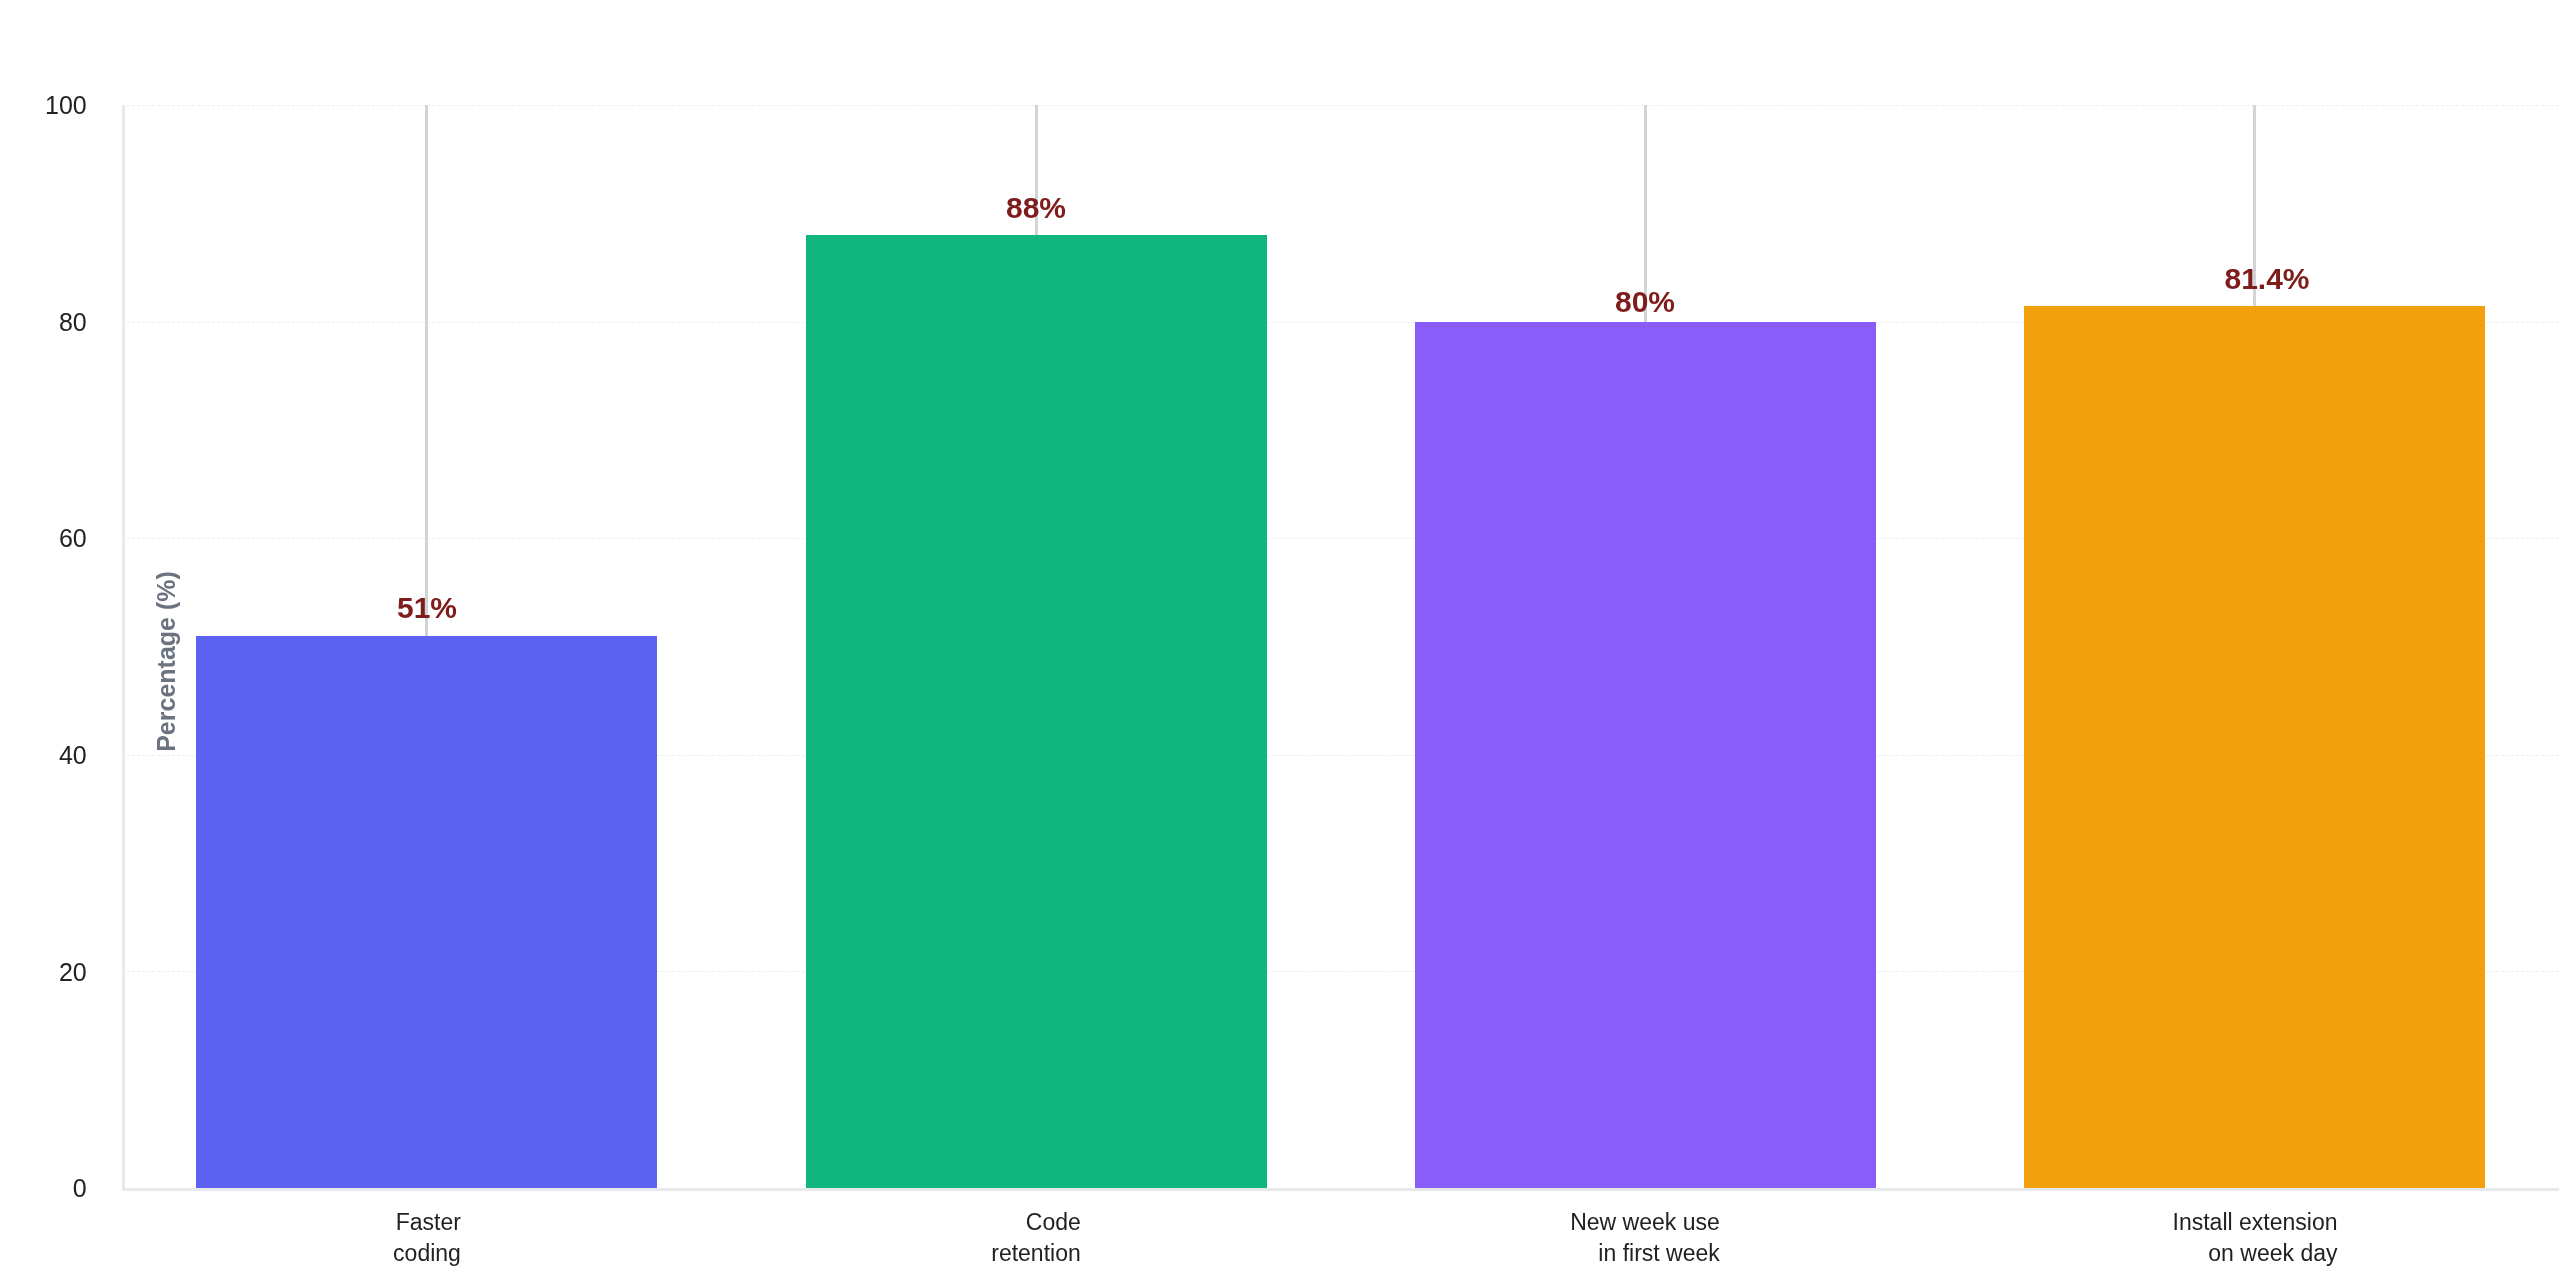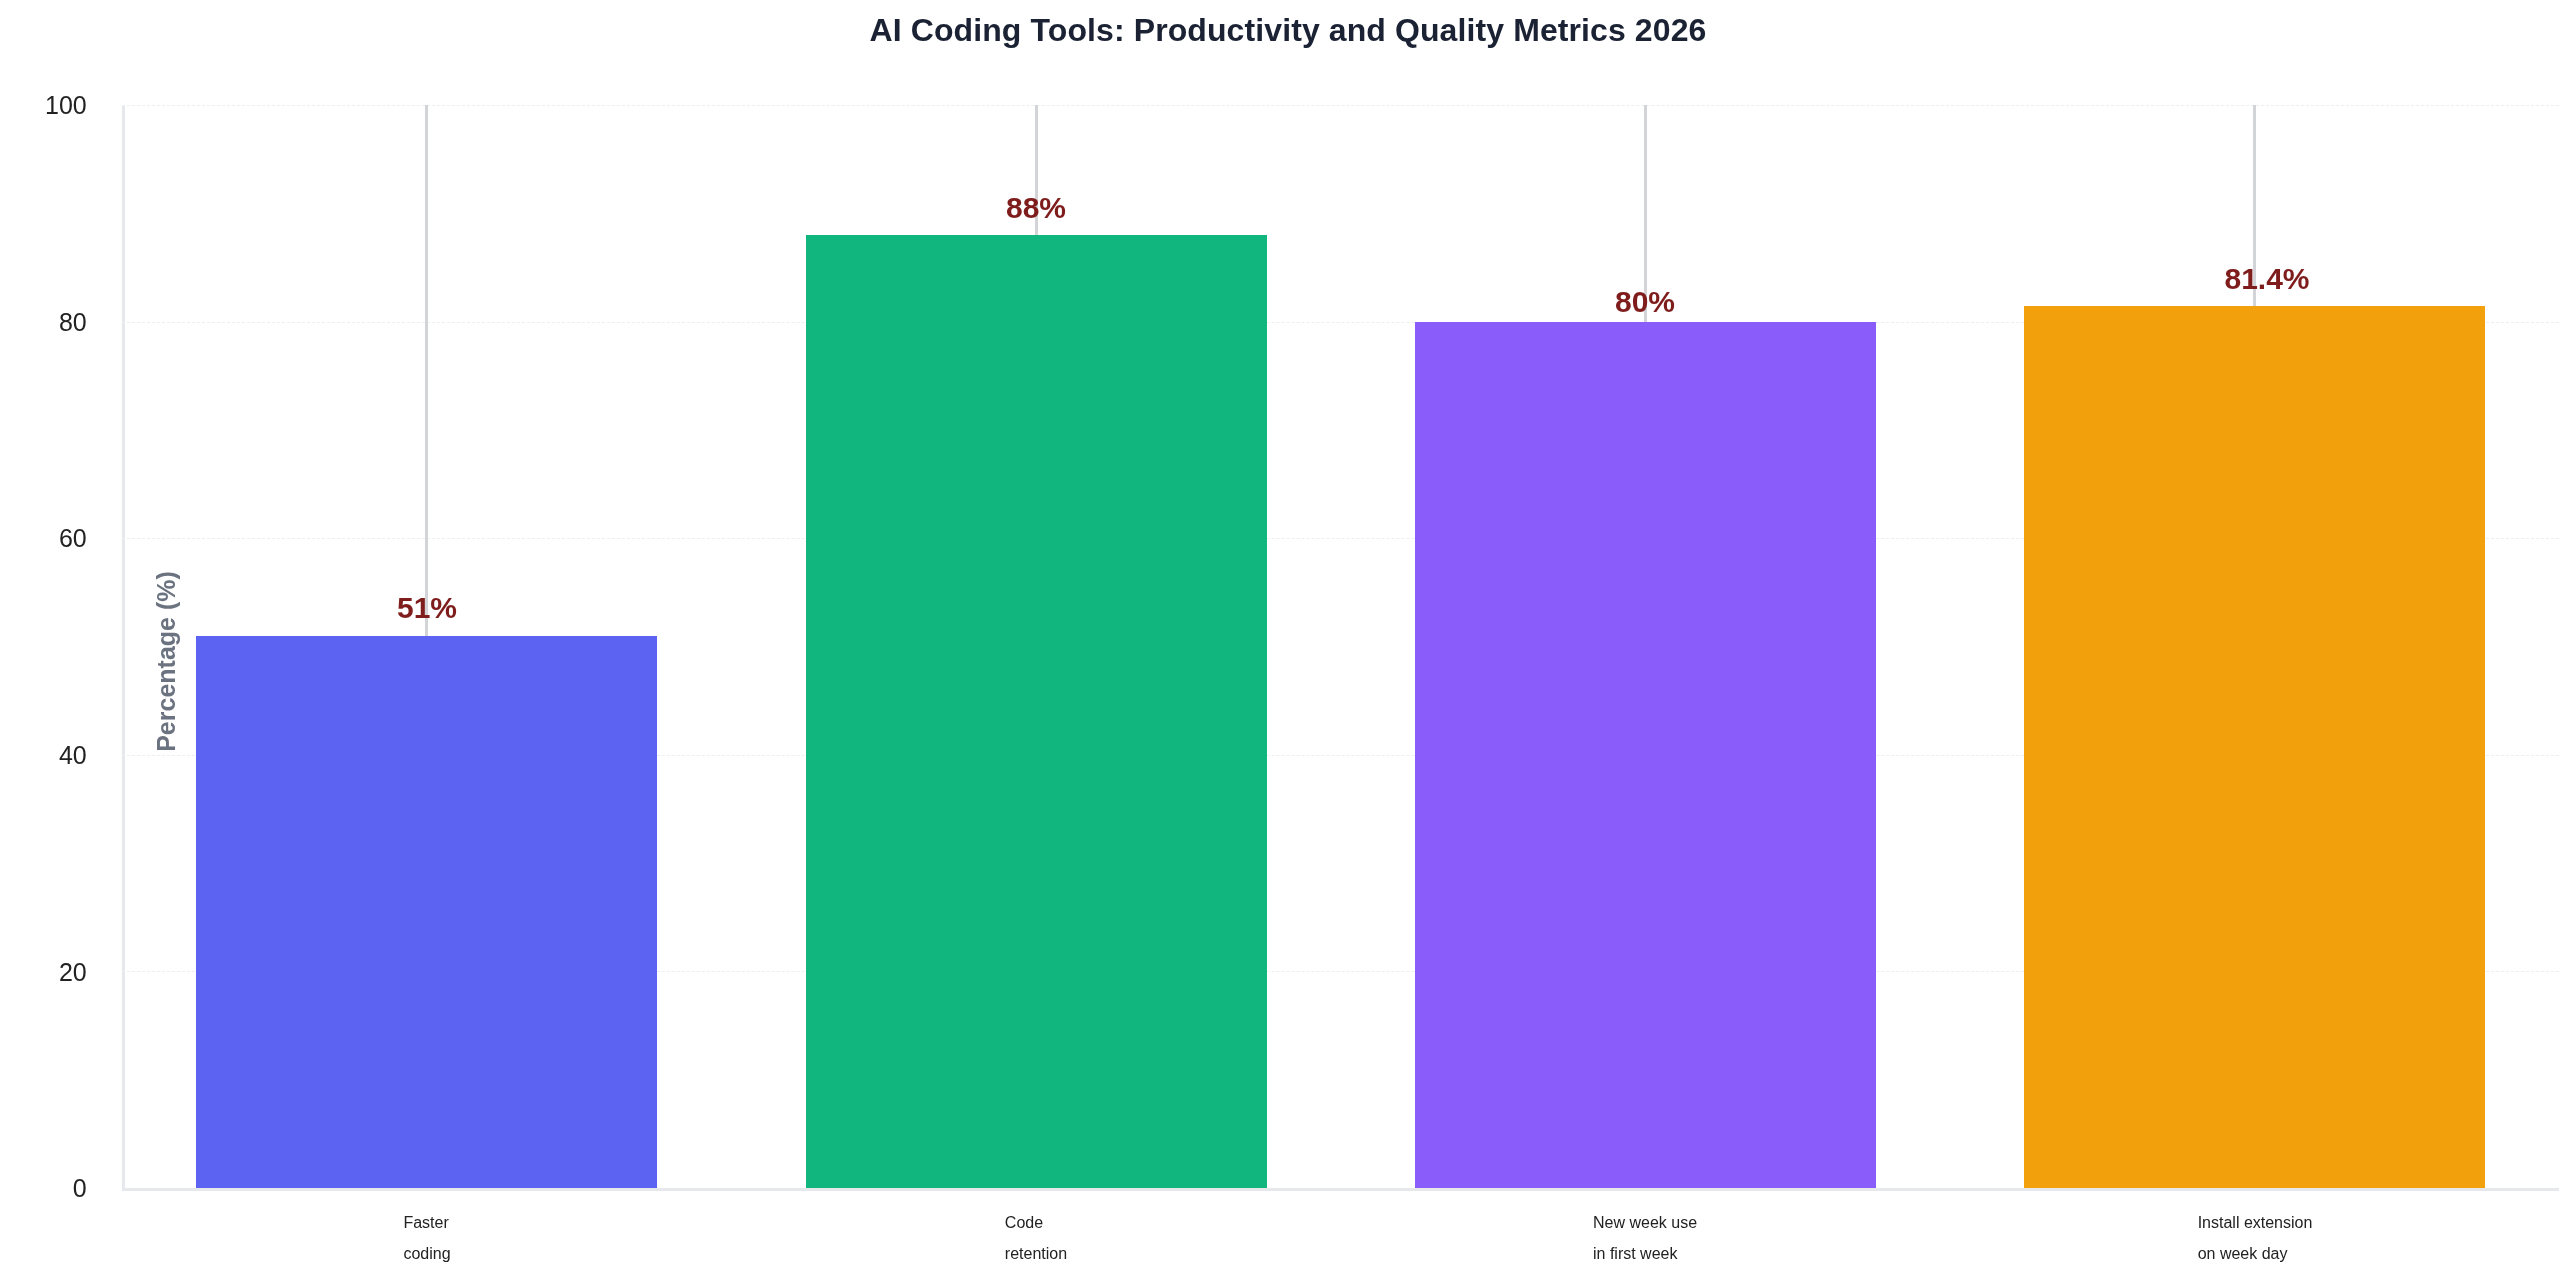--- a/index.html
+++ b/index.html
@@ -115,34 +115,33 @@
     color:#7f1d1d;
     text-align:left;
     white-space:nowrap;
     transform:translateX(-50%);
   }
 
   
   .x-tick-label {
     position:absolute;
     top:1207px;
-    font-size:16px;
+    font-size:23px;
     color:#222222;
-    text-align:left;
+    text-align:right;
     line-height:31px;
     white-space:nowrap;
     transform:translateX(-50%);
   }
 </style>
 </head>
 <body>
 
 <div id="figure">
 
-  <div id="chart-title">AI Coding Tools: Productivity and Quality Metrics 2026</div>
 
   <div id="y-axis-title">Percentage (%)</div>
 
   <div id="y-axis-spine"></div>
   <div id="x-axis-spine"></div>
 
   <div id="y-ticks">
       <div class="y-tick-wrap" style="top: 1188px; line-height: 0px; height: 0px; padding-right: 17.3px;">0</div>
       <div class="y-tick-wrap" style="top: 972px; line-height: 0px; height: 0px; padding-right: 17.3px;">20</div>
       <div class="y-tick-wrap" style="top: 755px; line-height: 0px; height: 0px; padding-right: 17.3px;">40</div>

